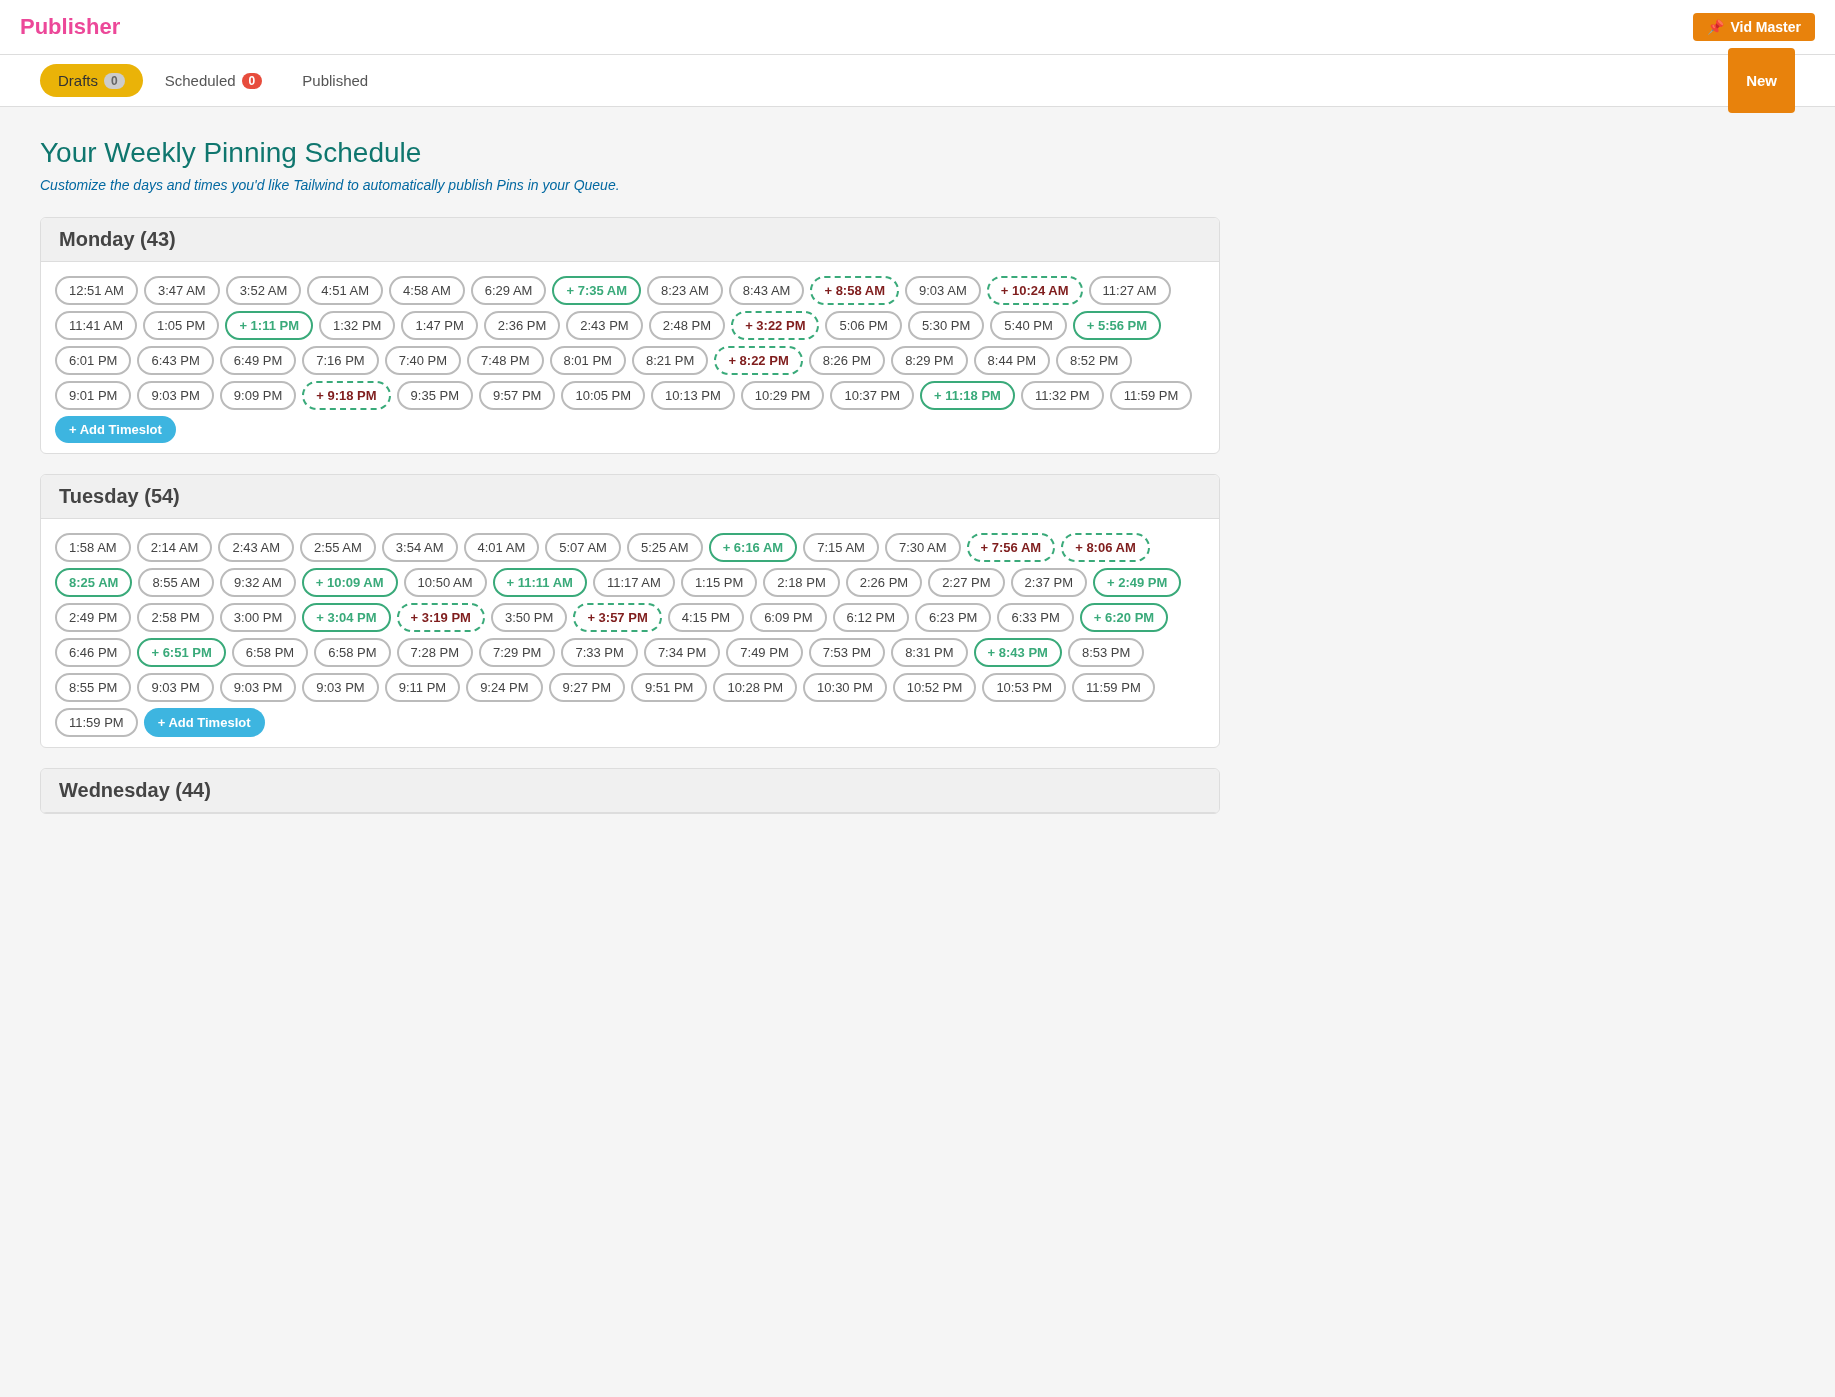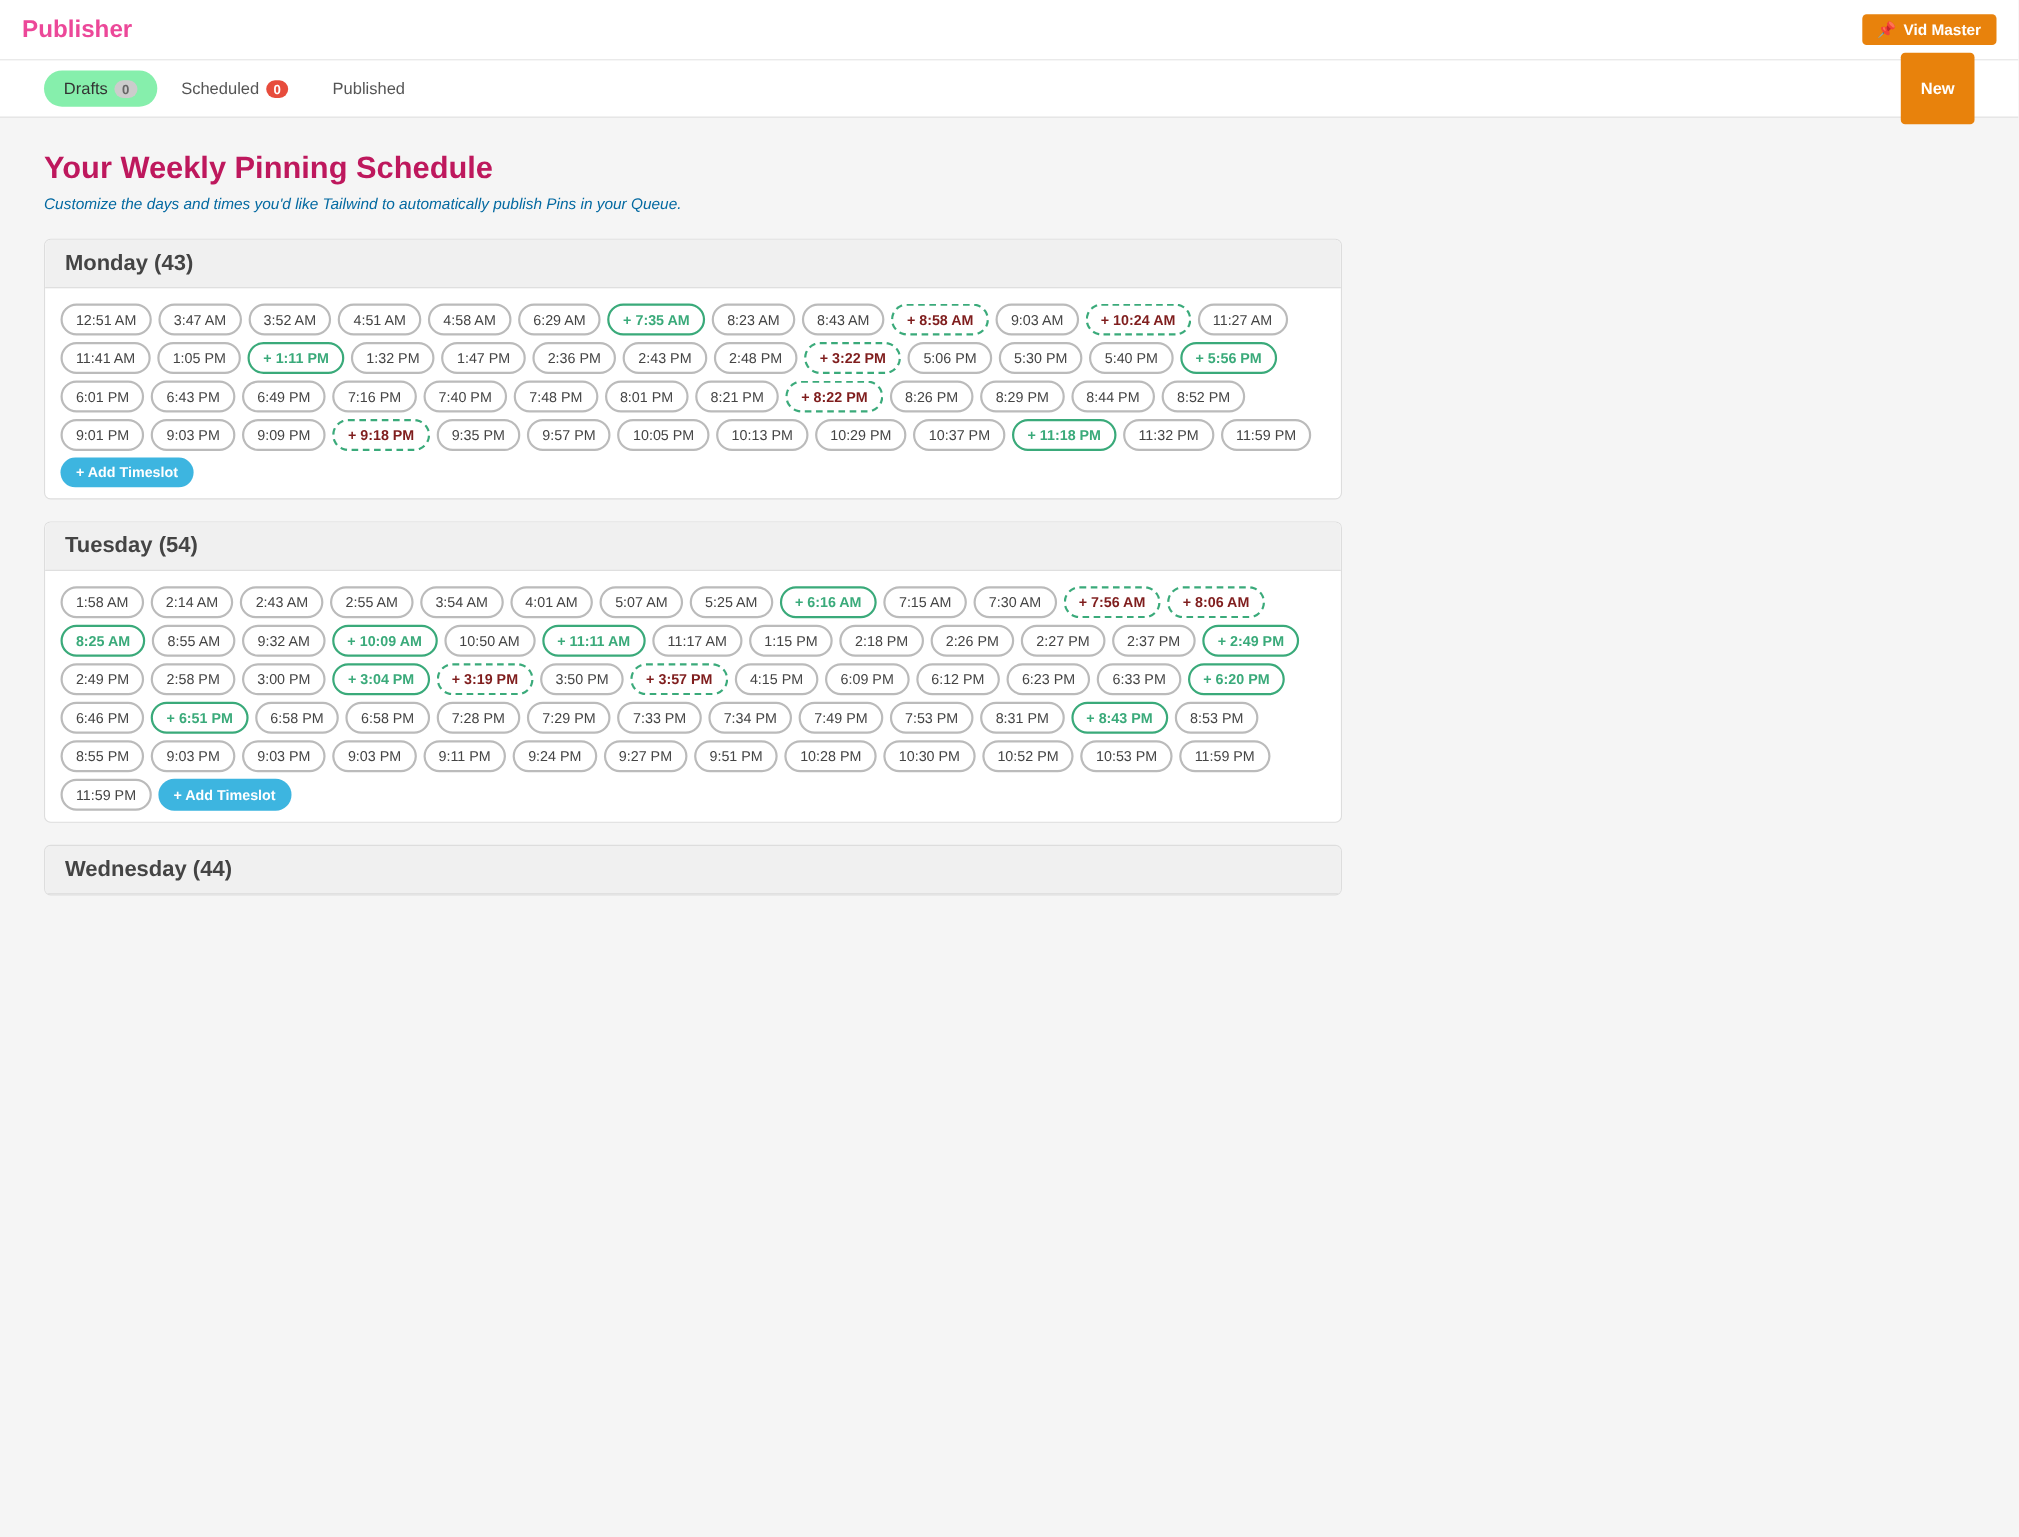--- a/index.html
+++ b/index.html
@@ -48,21 +48,21 @@
       border-radius: 20px;
       cursor: pointer;
       font-size: 15px;
       font-weight: 500;
       color: #555;
       display: flex;
       align-items: center;
       gap: 6px;
     }
     .tab.active {
-      background: #86efac;
+      background: #eab308;
       color: #333;
     }
     .tab-badge {
       background: #ccc;
       color: #666;
       border-radius: 10px;
       padding: 1px 7px;
       font-size: 12px;
       font-weight: 600;
     }
@@ -83,22 +83,22 @@
     }
 
     
     .main-content {
       padding: 30px 40px;
       max-width: 1260px;
     }
 
     .page-title {
       font-size: 28px;
-      font-weight: 700;
-      color: #be185d;
+      font-weight: 400;
+      color: #0f766e;
       margin-bottom: 8px;
     }
     .page-subtitle {
       font-size: 14px;
       color: #0369a1;
       font-style: italic;
       margin-bottom: 24px;
     }
 
     

